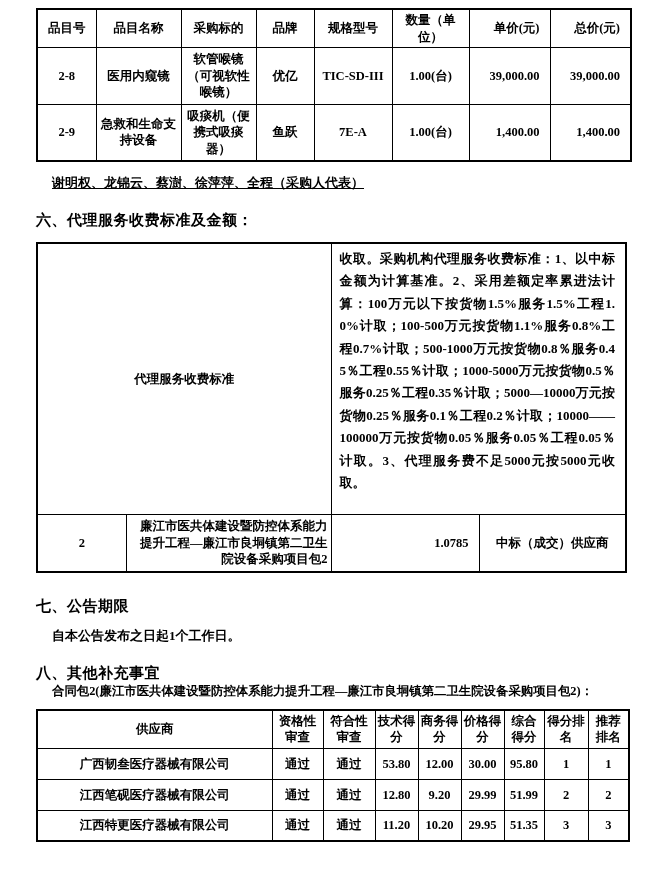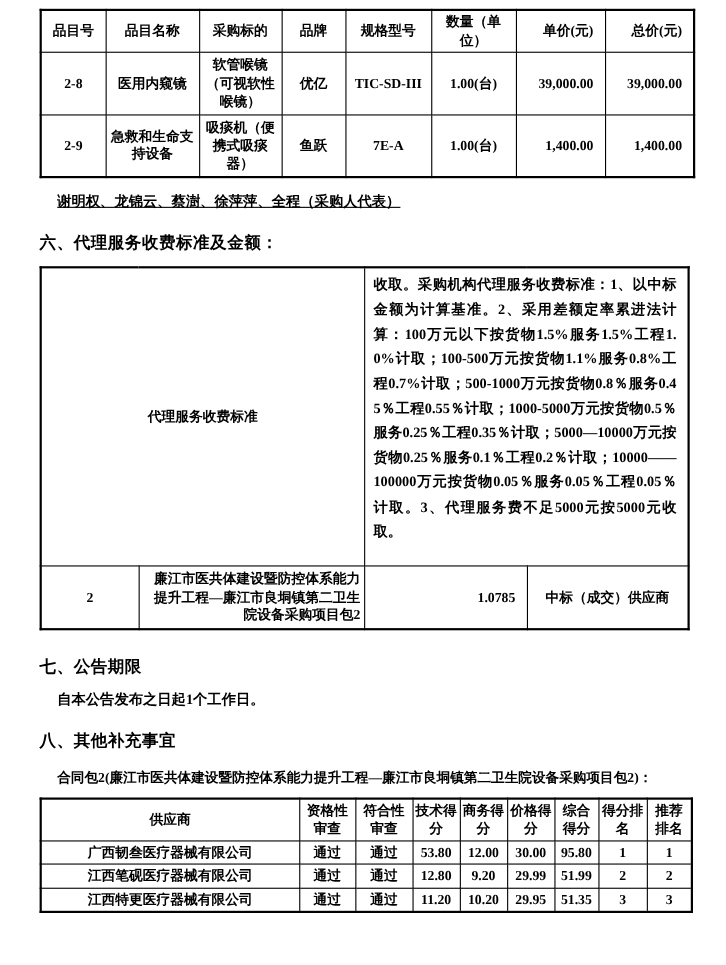--- a/index.html
+++ b/index.html
@@ -32,28 +32,28 @@
     text-align: justify; font-size: 13px; line-height: 22.4px;
     padding: 4px 10px 20px 8px; vertical-align: top;
   }
   .fee tr.hdr th { height: 30px; }
   .fee tr.dat td { height: 52px; }
   .fee .left { text-align: right; padding-left: 7px !important; }
 
   
   table.score { width: 592px; margin-top: 9px; }
   .score th { height: 33px; padding: 2px 2px; }
-  .score td { height: 21px; padding: 2px 2px; }
+  .score td { height: 31px; padding: 2px 2px; }
 
   .sec-title { font-size: 15px; font-weight: 700; letter-spacing: 0.5px; }
   .indent1 { margin-left: 16px; font-size: 13px; }
   .indent1.small { font-size: 12.4px; white-space: nowrap; }
 
   .mt13 { margin-top: 13px; } .mt12 { margin-top: 12px; text-decoration: underline; } .mt19 { margin-top: 19px; }
-  .mt24 { margin-top: 24px; } .mt11 { margin-top: 11px; } .mt16 { margin-top: 16px; }
+  .mt24 { margin-top: 24px; } .mt11 { margin-top: 11px; } .mt16 { }
 </style>
 </head>
 <body>
 
 <div class="doc">
 
   <table class="tbl items">
     <colgroup>
       <col style="width:59px">
         <col style="width:85px">

